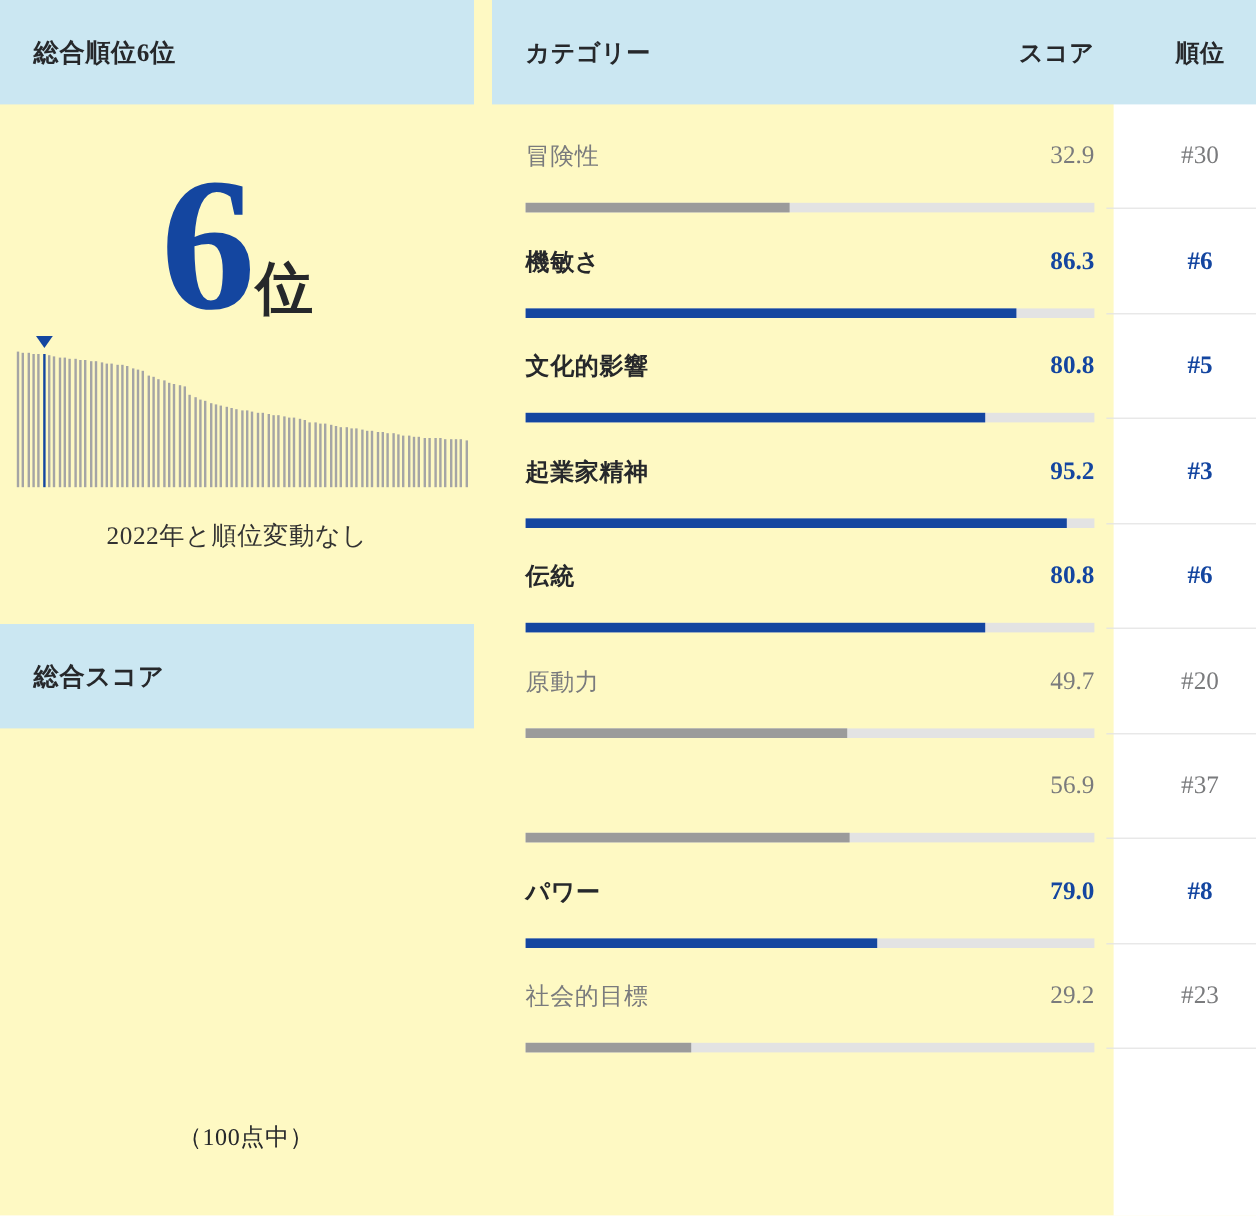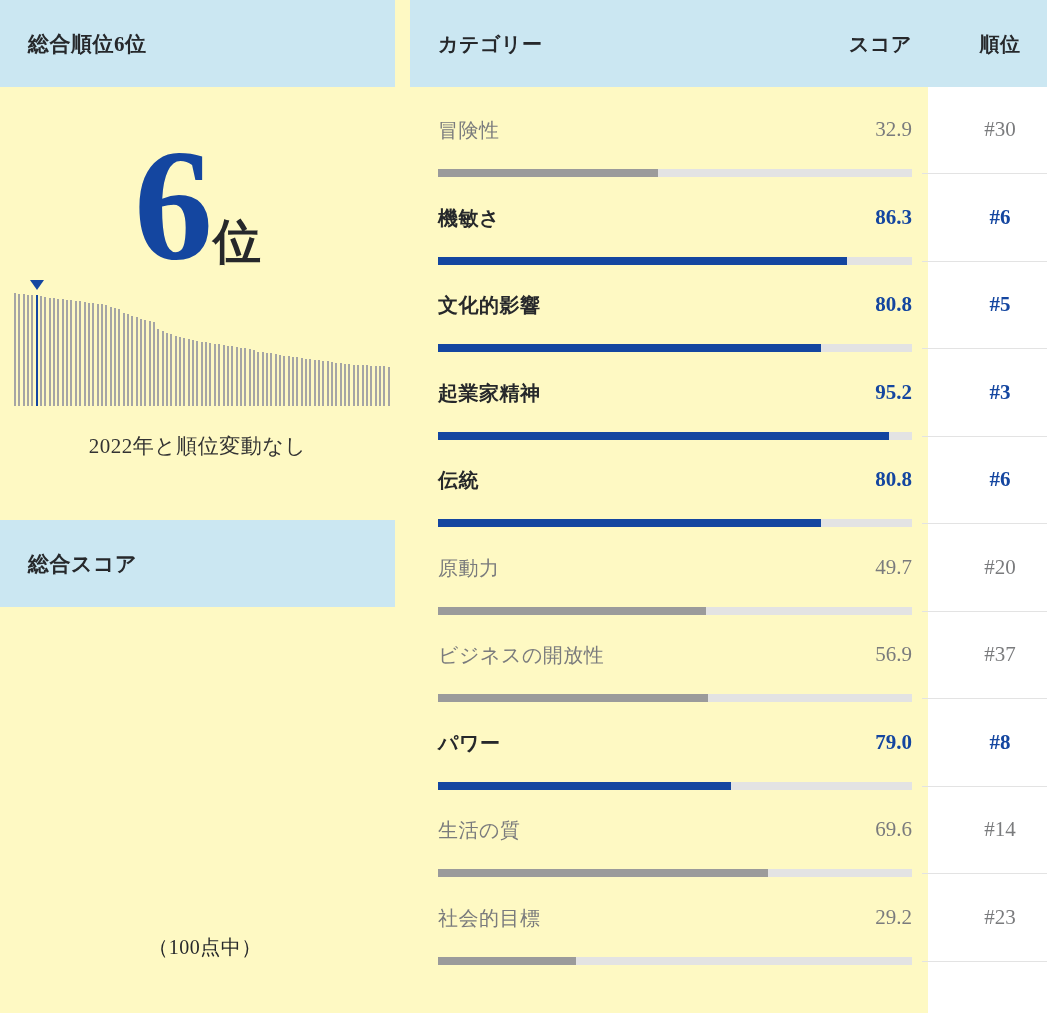--- a/index.html
+++ b/index.html
@@ -242,48 +242,38 @@
     <div class="row-label">原動力</div>
     <div class="row-score">49.7</div>
     <div class="row-rank">#20</div>
     <div class="row-bar">
       <div class="row-bar-fill" style="width: 56.6%;"></div>
     </div>
     <div class="rank-separator"></div>
   </div>
 
   <div class="cat-row">
-    <div class="row-label">ビジネスの開放性</div>
     <div class="row-score">56.9</div>
     <div class="row-rank">#37</div>
     <div class="row-bar">
       <div class="row-bar-fill" style="width: 56.9%;"></div>
     </div>
     <div class="rank-separator"></div>
   </div>
 
   <div class="cat-row highlight">
     <div class="row-label">パワー</div>
     <div class="row-score">79.0</div>
     <div class="row-rank">#8</div>
     <div class="row-bar">
       <div class="row-bar-fill" style="width: 61.8%;"></div>
     </div>
     <div class="rank-separator"></div>
   </div>
 
-  <div class="cat-row">
-    <div class="row-label">生活の質</div>
-    <div class="row-score">69.6</div>
-    <div class="row-rank">#14</div>
-    <div class="row-bar">
-      <div class="row-bar-fill" style="width: 69.6%;"></div>
-    </div>
-    <div class="rank-separator"></div>
-  </div>
 
   <div class="cat-row">
     <div class="row-label">社会的目標</div>
     <div class="row-score">29.2</div>
     <div class="row-rank">#23</div>
     <div class="row-bar">
       <div class="row-bar-fill" style="width: 29.2%;"></div>
     </div>
     <div class="rank-separator"></div>
   </div>

